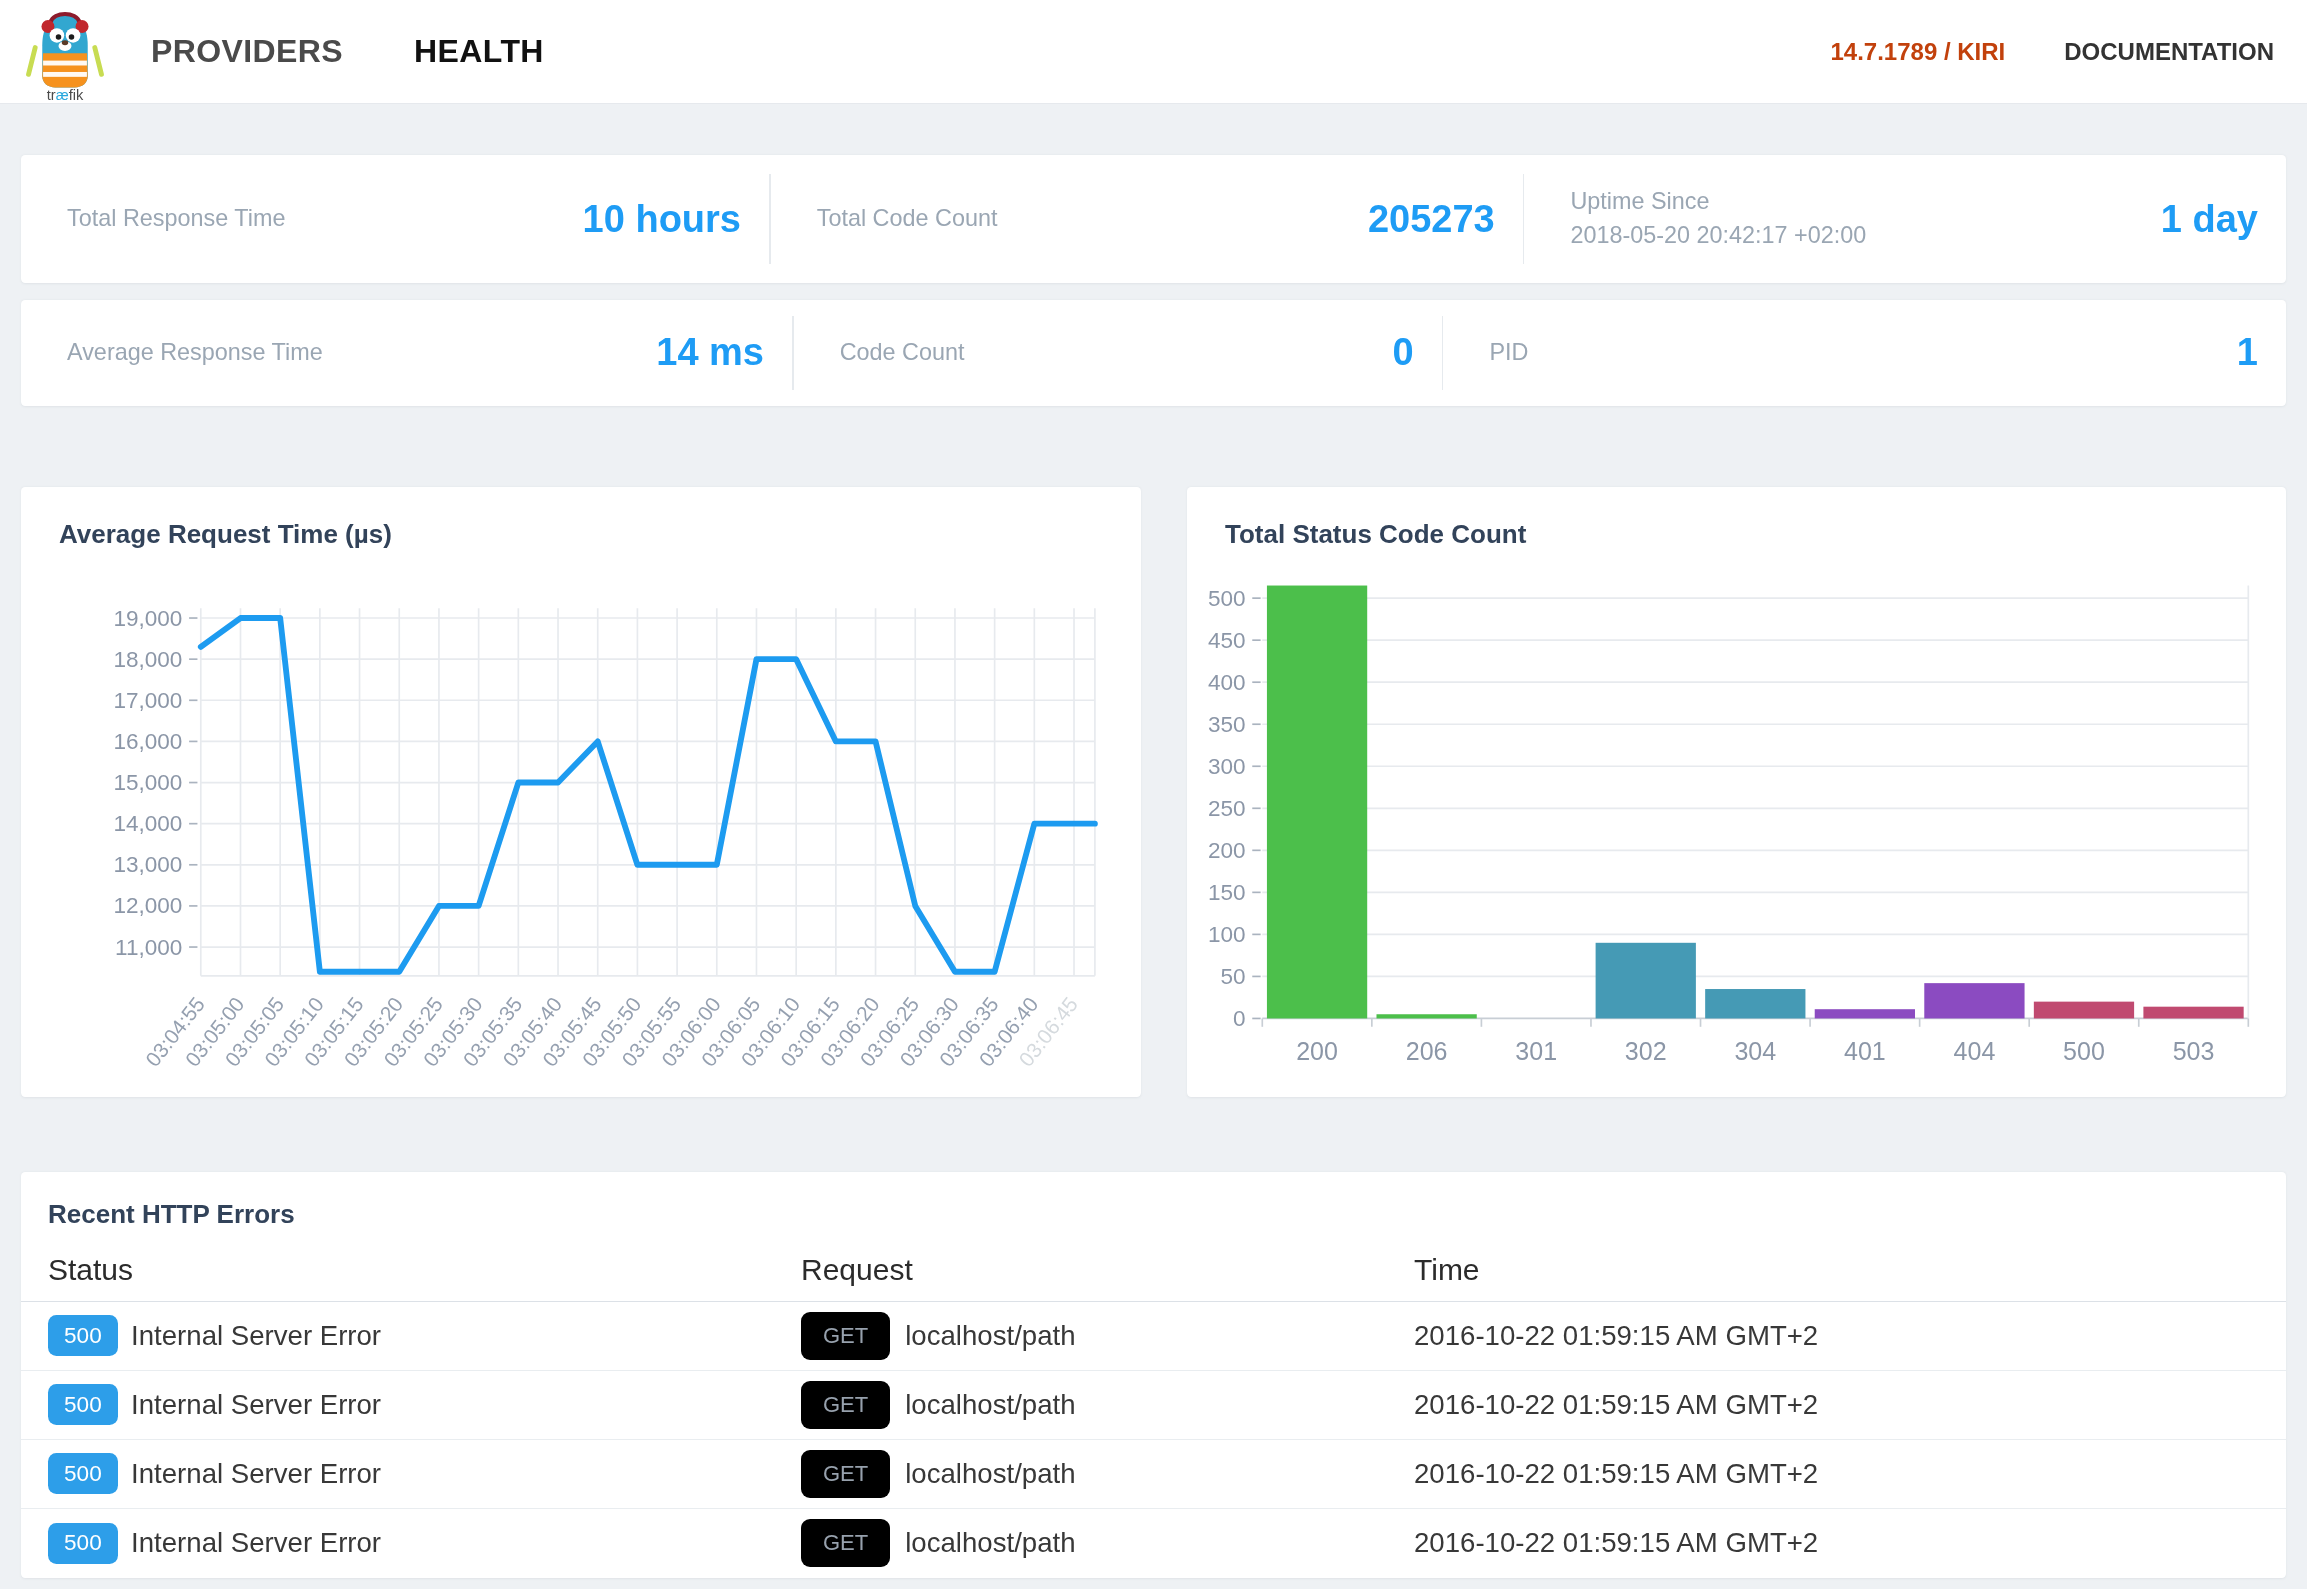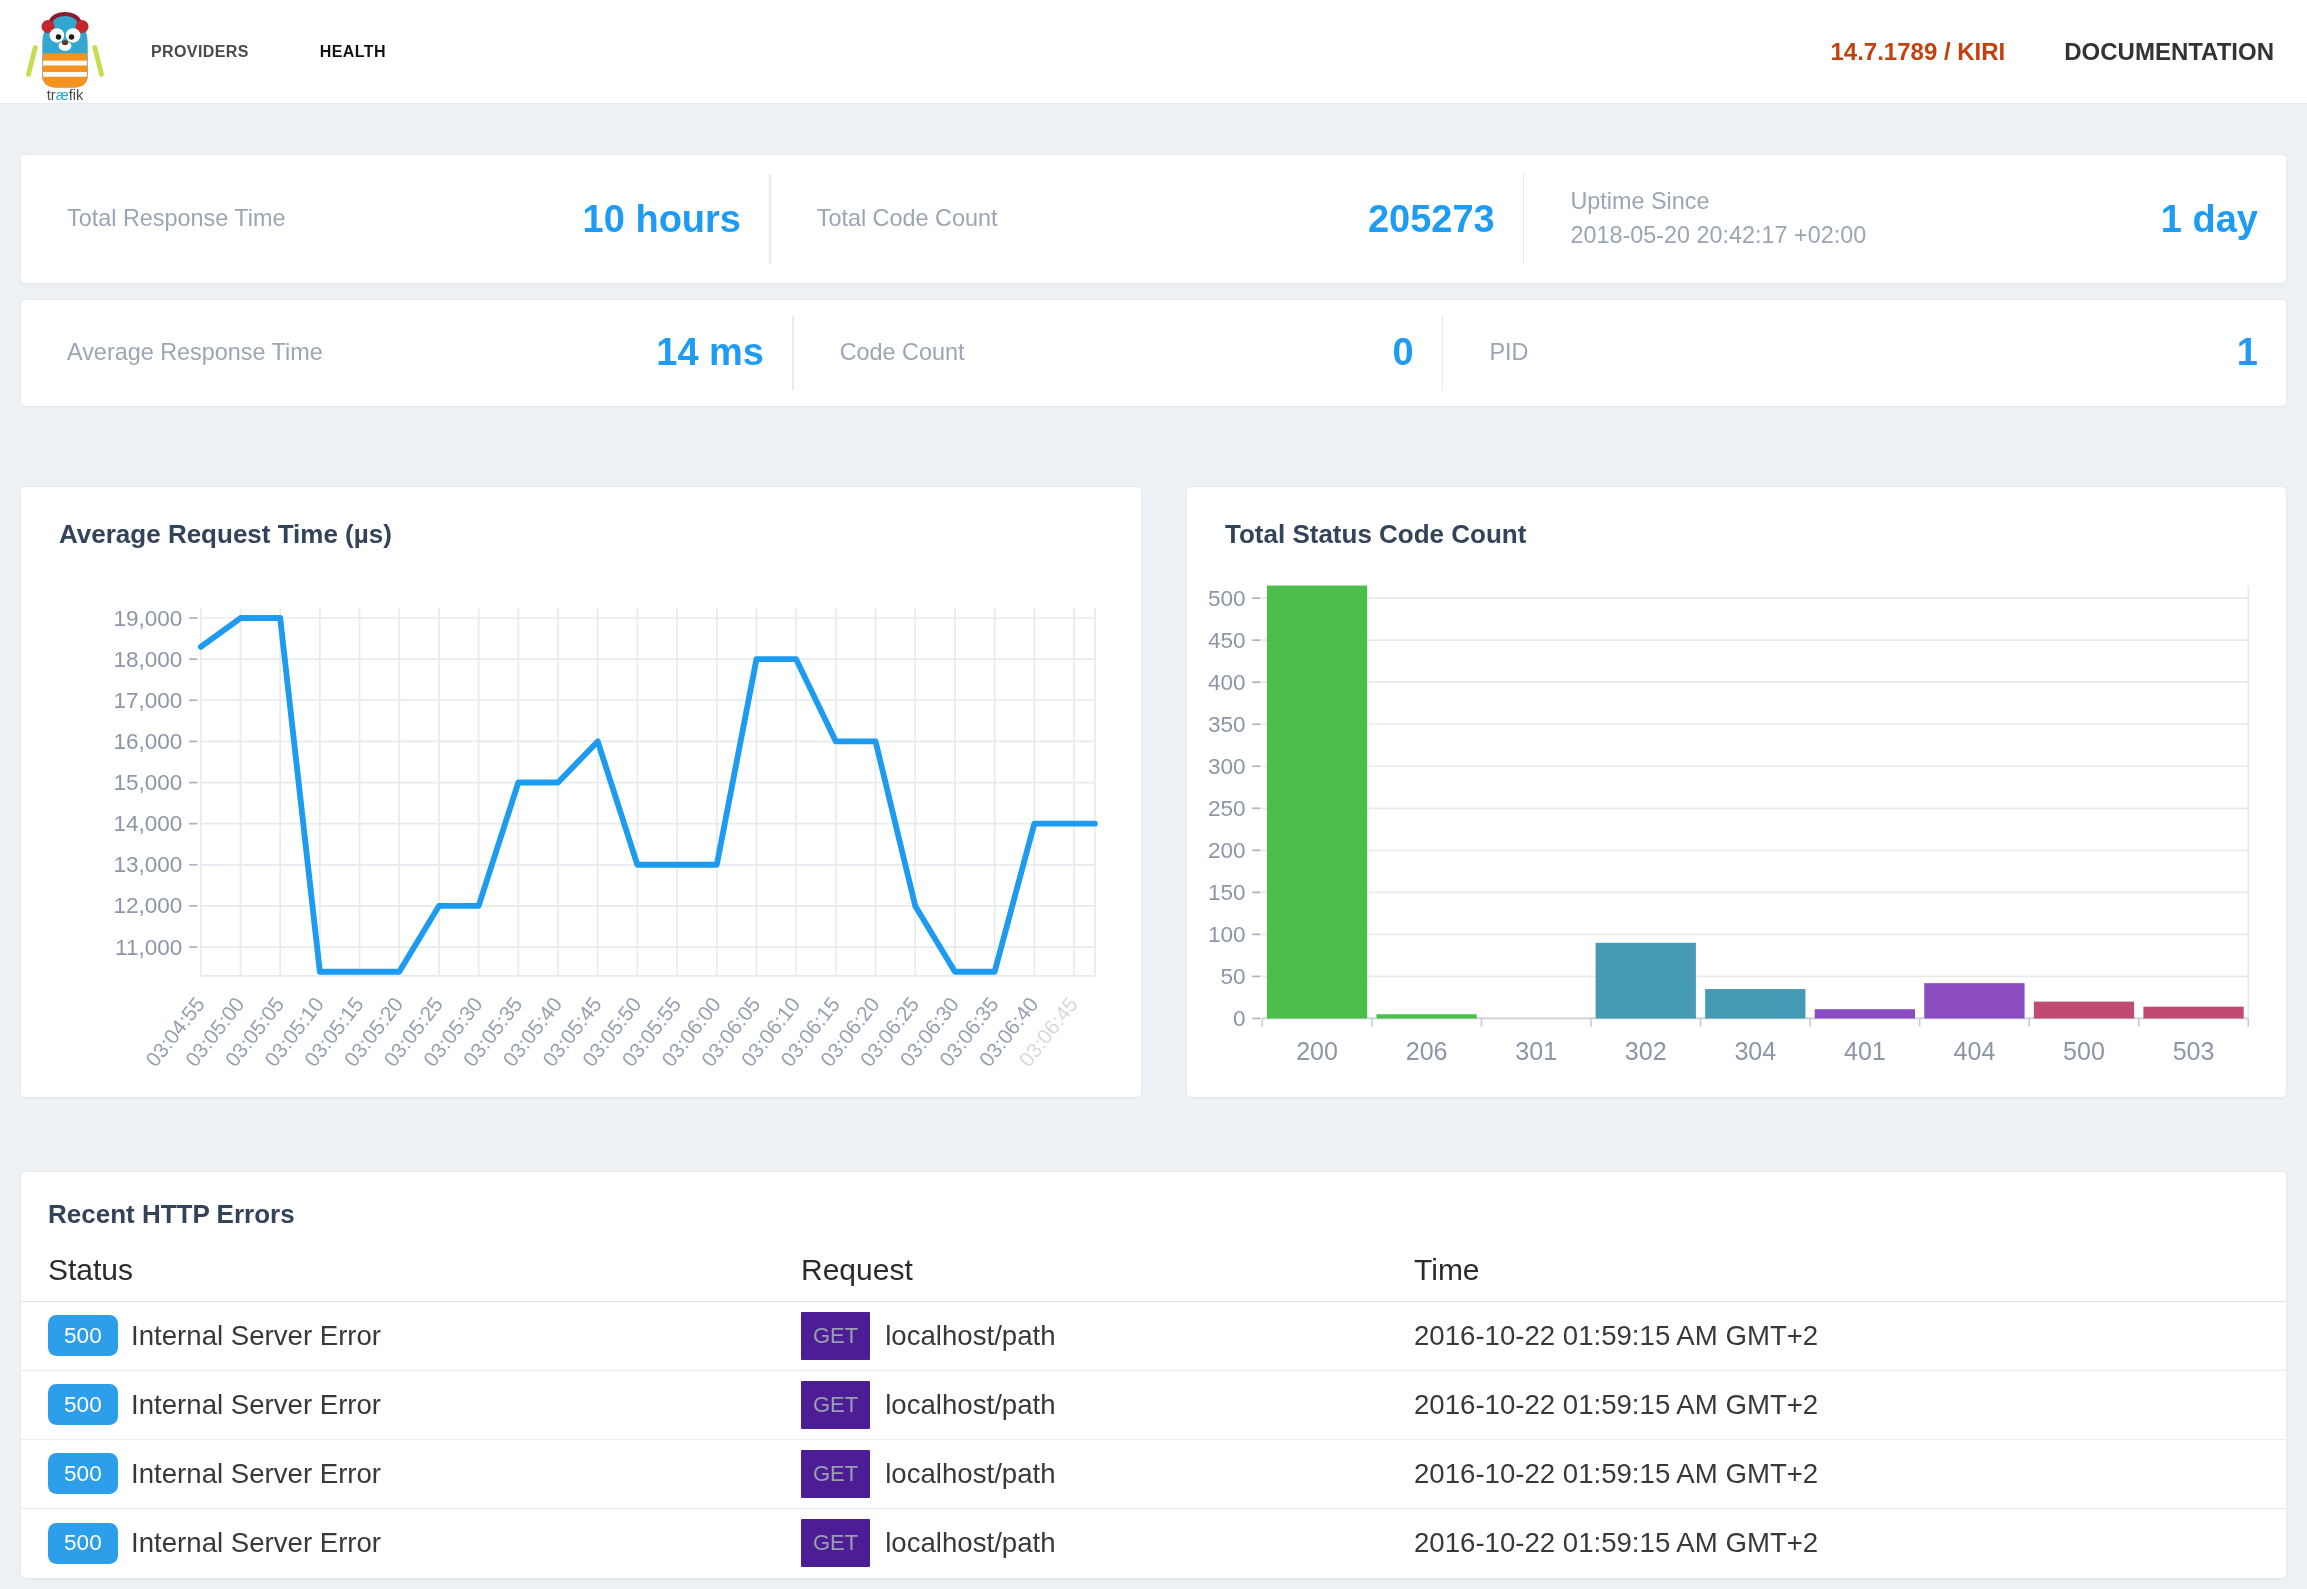--- a/index.html
+++ b/index.html
@@ -4,21 +4,21 @@
 <style>
   * { margin:0; padding:0; box-sizing:border-box; }
   html,body { width:2307px; height:1590px; overflow:hidden;
     background:#eef1f4; font-family:"Liberation Sans", sans-serif; }
 
   
   .nav { height:104px; background:#fff; border-bottom:0.8px solid #e6e9ed;
     display:flex; align-items:center; padding:0 33px 0 25px; }
   .logo { width:80px; height:99px; margin-top:1.7px; flex:0 0 auto; cursor:pointer; }
   .nav-links { display:flex; align-items:center; gap:71px; margin-left:46px; }
-  .nav-link { font-size:16px; font-weight:700; letter-spacing:0.4px; color:#4a4a4a; cursor:pointer; }
+  .nav-link { font-size:32px; font-weight:700; letter-spacing:0.4px; color:#4a4a4a; cursor:pointer; }
   .nav-link.active { color:#111; }
   .nav-spacer { flex:1; }
   .nav-right { display:flex; align-items:center; gap:59px; }
   .version { font-size:24px; font-weight:700; color:#c2410c; }
   .doc-link { font-size:24px; font-weight:700; color:#333; cursor:pointer; }
 
   
   .main { padding:0 21px; }
   .card { background:#fff; border-radius:4.2px; box-shadow:0 0.8px 2.5px rgba(44,56,70,.07); }
 
@@ -49,22 +49,22 @@
   .errors-title { position:absolute; left:27px; top:27px; font-size:26px;
     font-weight:700; color:#32435a; }
   .col-h { position:absolute; bottom:13.4px; font-size:30px; color:#2b2b2b; }
   .col-h.s { left:27px; } .col-h.r { left:780px; } .col-h.t { left:1393px; }
   .err-row { position:relative; height:69px; border-bottom:1.7px solid #e9edf0; }
   .err-row:last-child { border-bottom:none; }
   .cell { position:absolute; top:0; height:100%; display:flex; align-items:center; }
   .cell.s { left:27px; } .cell.r { left:780px; } .cell.t { left:1393px; }
   .badge-500 { background:#2d9ee9; color:#fff; font-size:22.6px; padding:7.5px 16px;
     border-radius:8.4px; margin-right:13.4px; }
-  .badge-get { background:#4c1d95; color:#97a1ad; font-size:22px; padding:11px 12px;
-    border-radius:1px; margin-right:15px; }
+  .badge-get { background:#000000; color:#97a1ad; font-size:22px; padding:11px 22px;
+    border-radius:9px; margin-right:15px; }
   .err-text { font-size:27.6px; color:#383838; }
 </style>
 </head>
 <body>
 
 <div class="nav">
   <svg class="logo" viewBox="0 0 96 122">
     <rect x="9" y="52" width="6" height="40" rx="3" fill="#c8dc52" transform="rotate(14 12 52)"></rect>
     <rect x="81" y="52" width="6" height="40" rx="3" fill="#c8dc52" transform="rotate(-14 84 52)"></rect>
     <path d="M48 14 C30 14 20 30 20 52 L20 90 C20 99 27 104 36 104 L60 104 C69 104 76 99 76 90 L76 52 C76 30 66 14 48 14 Z" fill="#32a7d0"></path>

